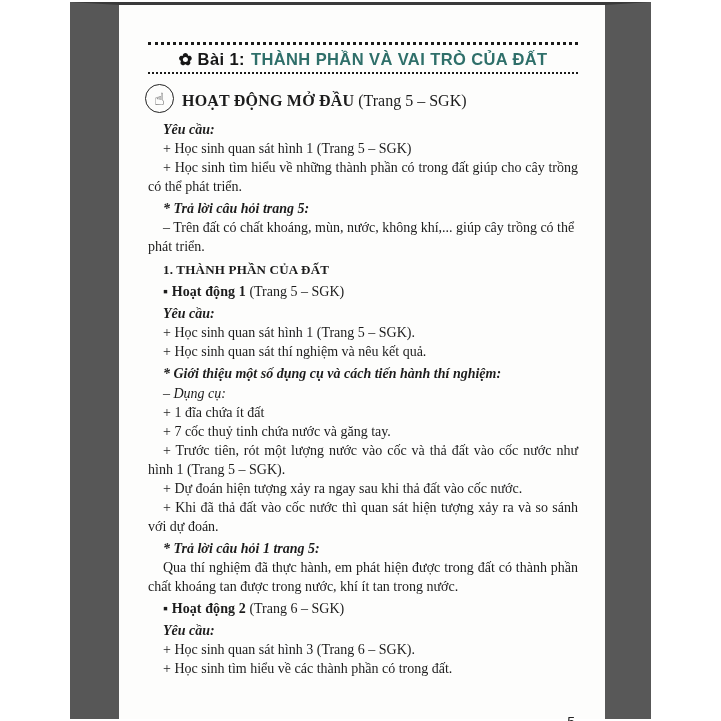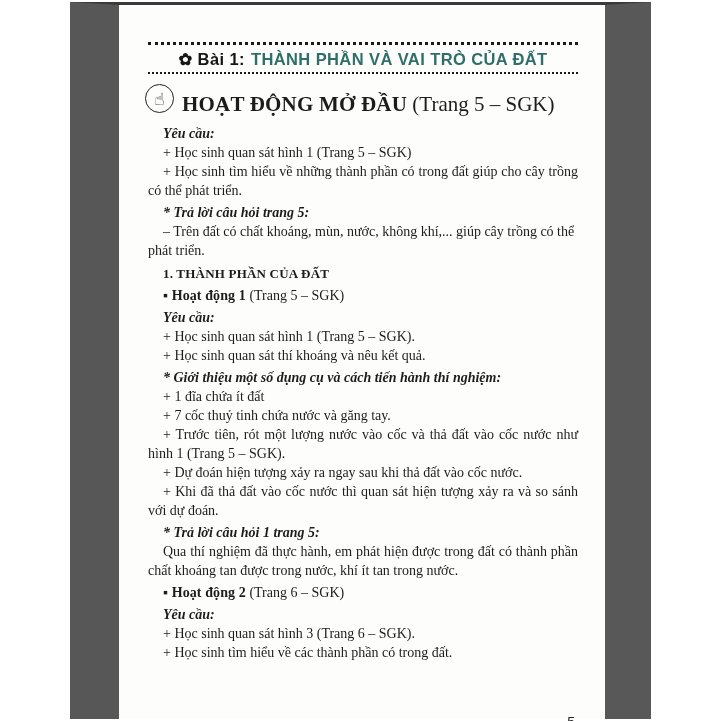--- a/index.html
+++ b/index.html
@@ -53,21 +53,21 @@
     border-radius: 50%;
     display: flex; align-items: center; justify-content: center;
     font-family: "DejaVu Sans", sans-serif;
     font-size: 17px;
     color: #222;
     flex: 0 0 auto;
     background: #fdfdfc;
   }
   .sec-title {
     margin: 8px 0 0 8px;
-    font-size: 21px;
+    font-size: 16px;
   }
   .sec-title b { letter-spacing: 0.2px; }
   
   .doc-body { margin-top: 7px; font-size: 14px; line-height: 19px; }
   .para { margin: 0; text-indent: 15px; }
   .para.j { text-align: justify; }
   .para.bi { font-weight: bold; font-style: italic; margin-top: 3px; }
   .para.i { font-style: italic; margin-top: 1px; }
   .para.hb { font-weight: bold; font-size: 13px; margin-top: 4px; letter-spacing: 0.2px; }
   .para.act { margin-top: 3px; }
@@ -106,22 +106,23 @@
     <div class="doc-body" id="paras">
         <p class="para bi">Yêu cầu:</p>
         <p class="para p">+ Học sinh quan sát hình 1 (Trang 5 – SGK)</p>
         <p class="para p j">+ Học sinh tìm hiểu về những thành phần có trong đất giúp cho cây trồng có thể phát triển.</p>
         <p class="para bi">* Trả lời câu hỏi trang 5:</p>
         <p class="para p">– Trên đất có chất khoáng, mùn, nước, không khí,... giúp cây trồng có thể phát triển.</p>
         <p class="para hb">1. THÀNH PHẦN CỦA ĐẤT</p>
         <p class="para act"><b>▪ Hoạt động 1</b> (Trang 5 – SGK)</p>
         <p class="para bi">Yêu cầu:</p>
         <p class="para p">+ Học sinh quan sát hình 1 (Trang 5 – SGK).</p>
-        <p class="para p">+ Học sinh quan sát thí khoáng và nêu kết quả.</p>
+        <p class="para p">+ Học sinh quan sát thí nghiệm và nêu kết quả.</p>
         <p class="para bi">* Giới thiệu một số dụng cụ và cách tiến hành thí nghiệm:</p>
+        <p class="para i">– Dụng cụ:</p>
         <p class="para p">+ 1 đĩa chứa ít đất</p>
         <p class="para p">+ 7 cốc thuỷ tinh chứa nước và găng tay.</p>
         <p class="para p j">+ Trước tiên, rót một lượng nước vào cốc và thả đất vào cốc nước như hình 1 (Trang 5 – SGK).</p>
         <p class="para p">+ Dự đoán hiện tượng xảy ra ngay sau khi thả đất vào cốc nước.</p>
         <p class="para p j">+ Khi đã thả đất vào cốc nước thì quan sát hiện tượng xảy ra và so sánh với dự đoán.</p>
         <p class="para bi">* Trả lời câu hỏi 1 trang 5:</p>
         <p class="para p j">Qua thí nghiệm đã thực hành, em phát hiện được trong đất có thành phần chất khoáng tan được trong nước, khí ít tan trong nước.</p>
         <p class="para act"><b>▪ Hoạt động 2</b> (Trang 6 – SGK)</p>
         <p class="para bi">Yêu cầu:</p>
         <p class="para p">+ Học sinh quan sát hình 3 (Trang 6 – SGK).</p>

